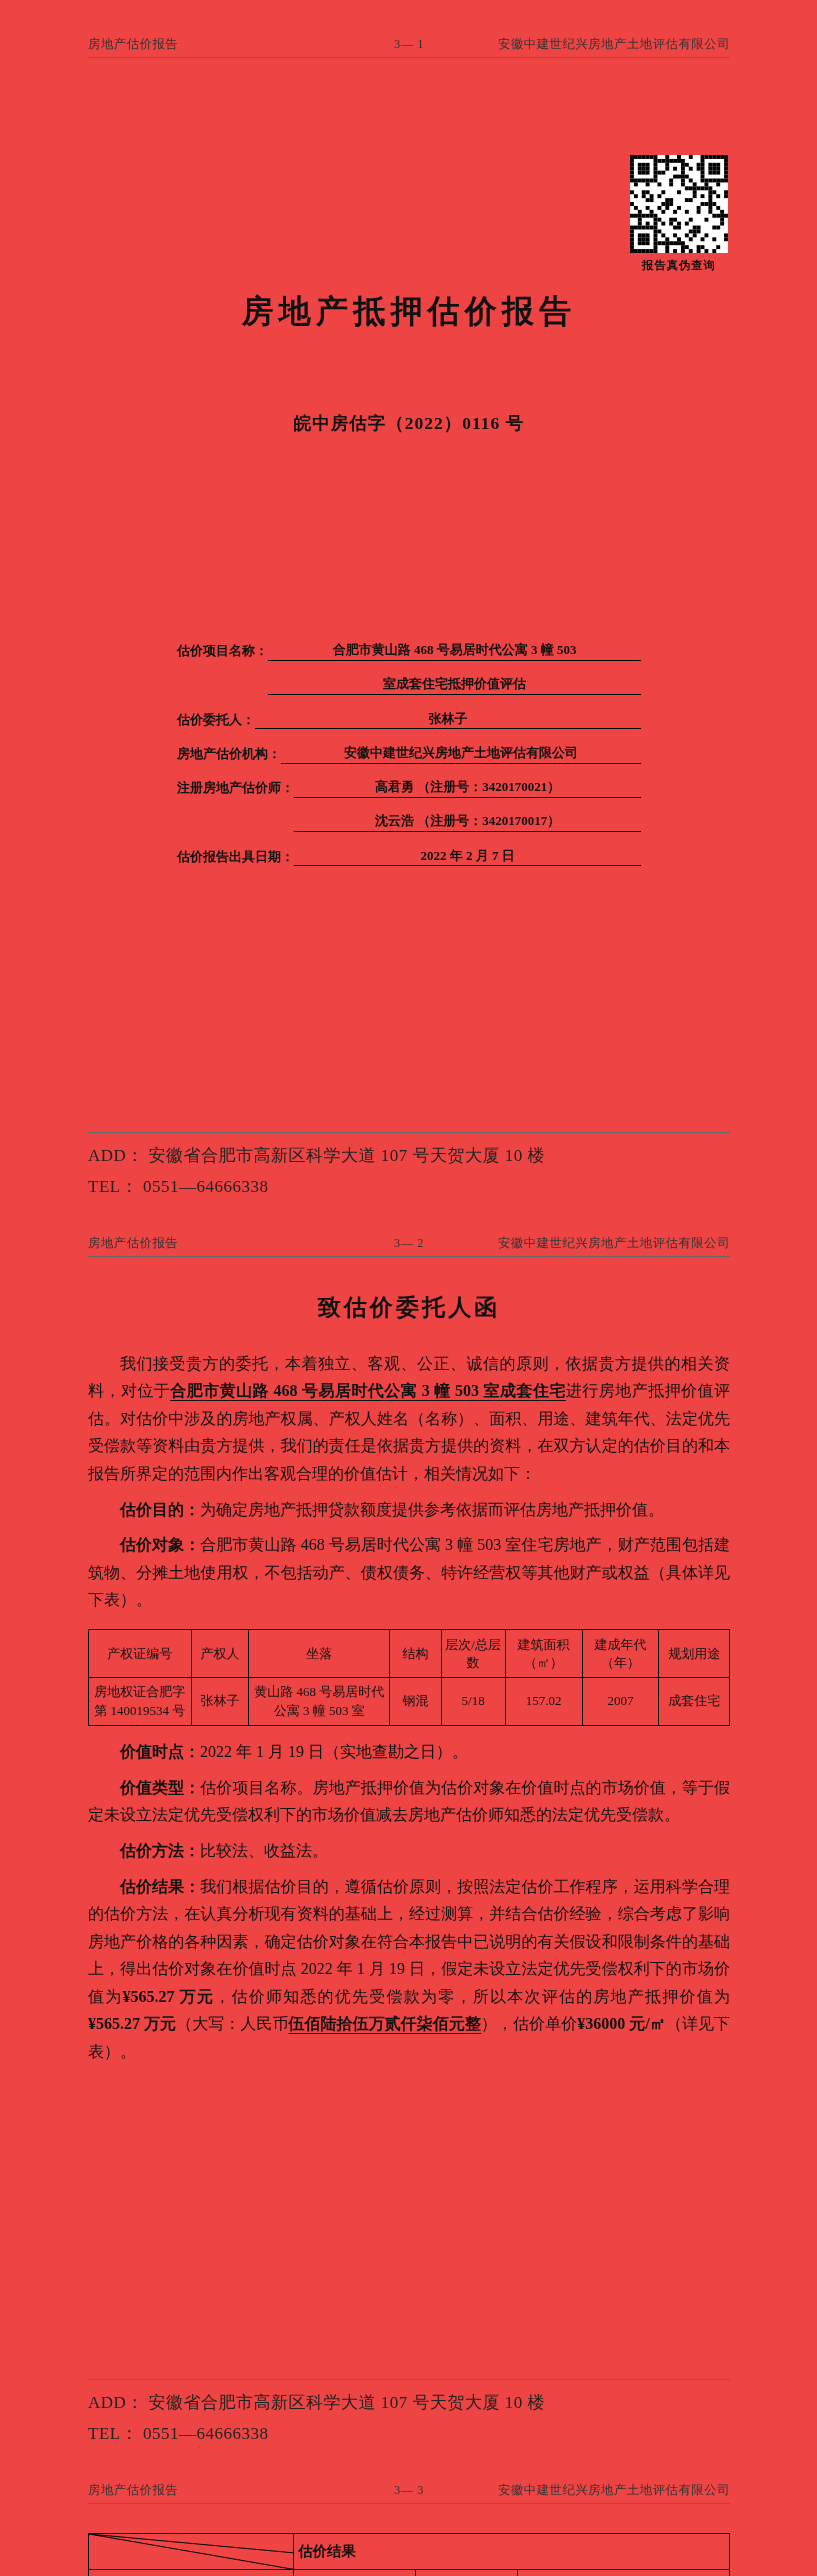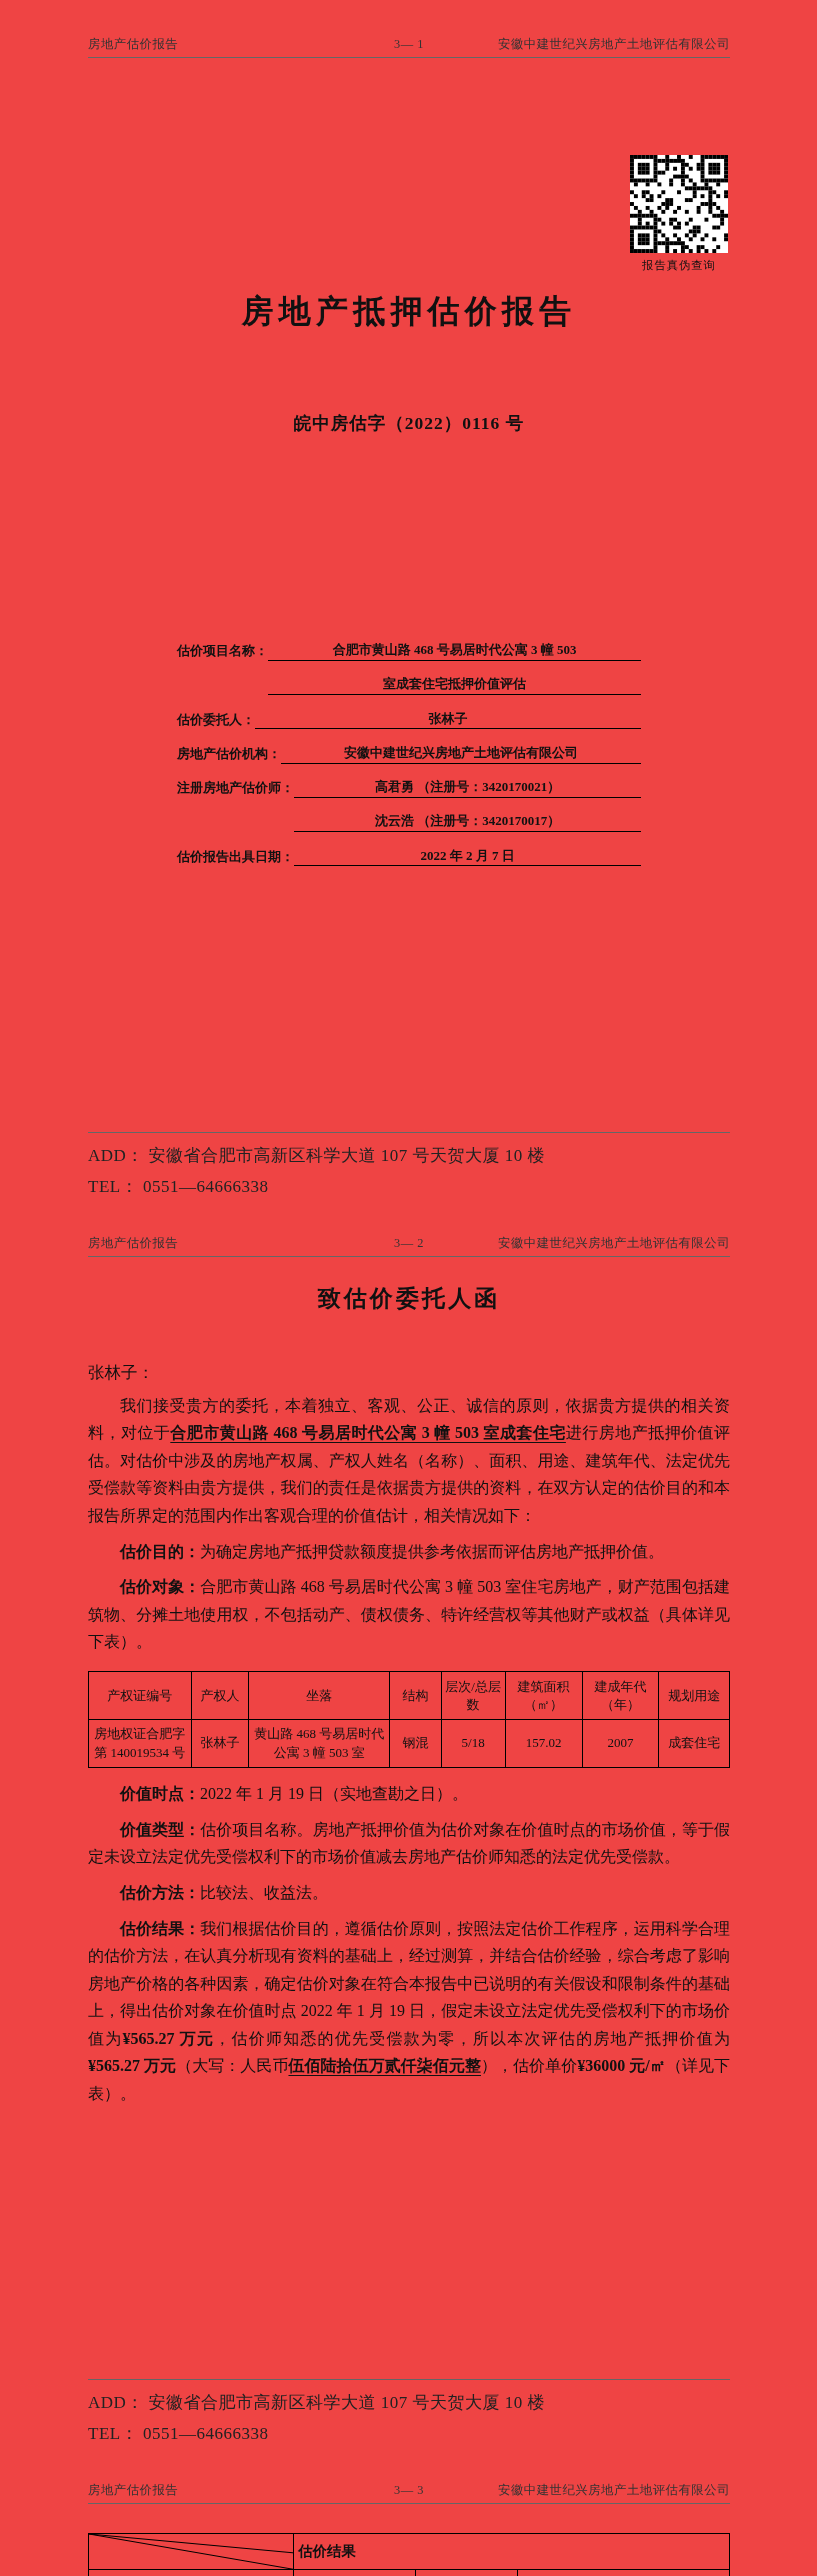--- a/index.html
+++ b/index.html
@@ -12,32 +12,32 @@
   .page-header{display:flex;align-items:baseline;font-size:12.4px;color:#333;padding-bottom:4.1px;border-bottom:0.5px solid #666;letter-spacing:0.5px}
   .ph-left{flex:1;text-align:left}
   .ph-center{flex:0 0 auto}
   .ph-right{flex:1;text-align:right}
 
   .page-footer{margin-top:auto;border-top:0.5px solid #666;padding:8.2px 0 13.4px;font-size:17px;line-height:1.8;color:#222;letter-spacing:0.5px}
 
   .qr-block{position:absolute;top:155px;right:85px;width:108px;text-align:center}
   .qr{width:98px;height:98px;background:#fff}
   .qr rect{fill:#000}
-  .qr-caption{font-size:11.3px;font-weight:normal;margin-top:3.1px;letter-spacing:1px}
+  .qr-caption{font-size:11.3px;font-weight:bold;margin-top:3.1px;letter-spacing:1px}
 
   .report-title{margin:232px 0 0;font-size:32px;font-weight:bold;text-align:center;letter-spacing:5.2px}
   .report-no{margin-top:77px;font-size:17.5px;font-weight:bold;text-align:center;letter-spacing:1px}
 
   .cover-form{width:464px;margin:206px auto 0;font-size:13px;font-weight:bold}
   .form-row{display:flex;align-items:flex-end;margin-bottom:14.4px;line-height:1.45}
   .form-label{white-space:nowrap}
   .ghost{visibility:hidden}
   .form-value{flex:1;border-bottom:1px solid #000;text-align:center;padding:0 3.1px}
 
-  .letter-title{margin-top:26px;font-size:23px;font-weight:bold;text-align:center;letter-spacing:3.1px}
+  .letter-title{margin-top:35px;font-size:23px;font-weight:bold;text-align:center;letter-spacing:3.1px}
   .greeting{margin-top:29px;font-size:16.5px}
   .para{margin:8.2px 0 0;font-size:16px;line-height:1.72;text-align:justify;text-indent:2em}
   .plabel{font-weight:bold}
   .b{font-weight:bold}
   .bu{font-weight:bold;text-decoration:underline;text-underline-offset:3.6px}
 
   .prop-table{width:100%;border-collapse:collapse;margin:15.5px 0 4.1px;font-size:13px;table-layout:fixed}
   .prop-table td{border:0.5px solid #000;padding:5.2px 2.1px;text-align:center;vertical-align:middle;line-height:1.4;word-break:break-all}
 
   .result-table{width:100%;border-collapse:collapse;margin-top:29px;font-size:14.4px;table-layout:fixed}
@@ -364,21 +364,20 @@
 </div>
 
 <div class="page page-2">
   <div class="page-header">
     <span class="ph-left">房地产估价报告</span>
     <span class="ph-center">3—  2</span>
     <span class="ph-right">安徽中建世纪兴房地产土地评估有限公司</span>
   </div>
 
   <h2 class="letter-title">致估价委托人函</h2>
-  <div class="greeting">张林子：</div>
 
   <p class="para"><span>我们接受贵方的委托，本着独立、客观、公正、诚信的原则，依据贵方提供的相关资料，对位于</span><span class="bu">合肥市黄山路 468 号易居时代公寓 3 幢 503 室成套住宅</span><span>进行房地产抵押价值评估。对估价中涉及的房地产权属、产权人姓名（名称）、面积、用途、建筑年代、法定优先受偿款等资料由贵方提供，我们的责任是依据贵方提供的资料，在双方认定的估价目的和本报告所界定的范围内作出客观合理的价值估计，相关情况如下：</span></p>
 
   <p class="para"><span class="plabel">估价目的：</span><span>为确定房地产抵押贷款额度提供参考依据而评估房地产抵押价值。</span></p>
 
   <p class="para"><span class="plabel">估价对象：</span><span>合肥市黄山路 468 号易居时代公寓 3 幢 503 室住宅房地产，财产范围包括建筑物、分摊土地使用权，不包括动产、债权债务、特许经营权等其他财产或权益（具体详见下表）。</span></p>
 
   <table class="prop-table">
     <colgroup>
       <col style="width:16%">

